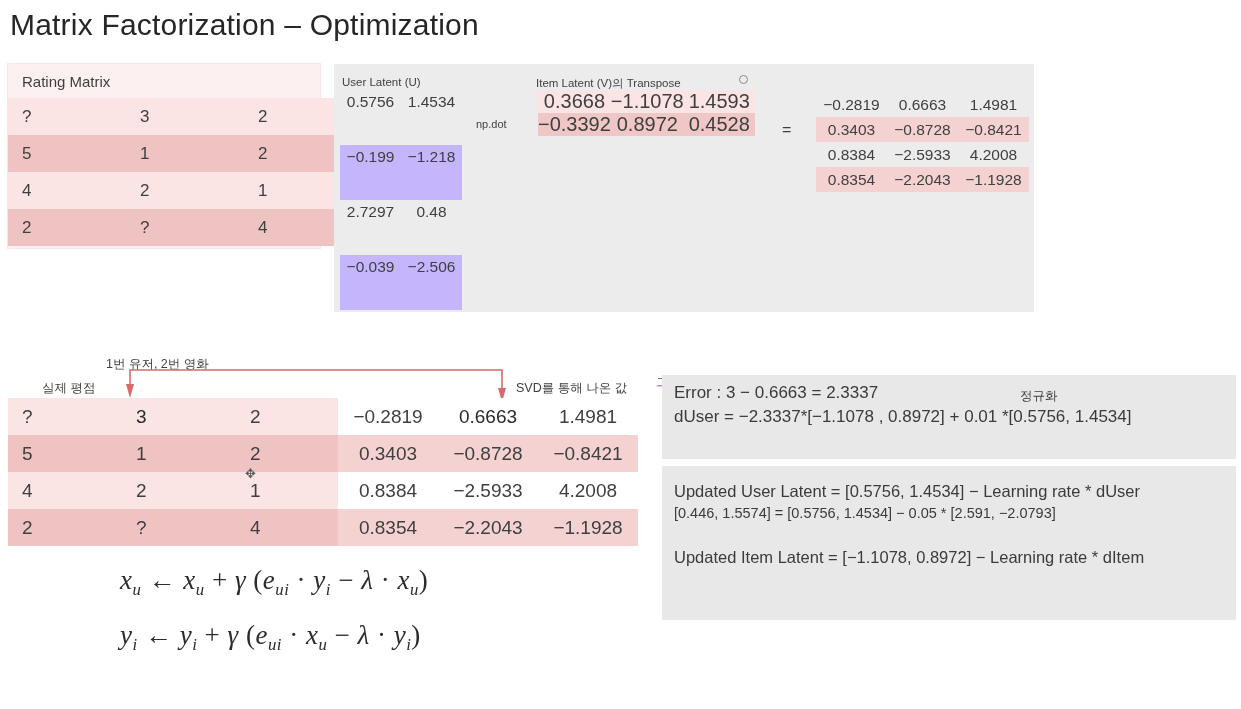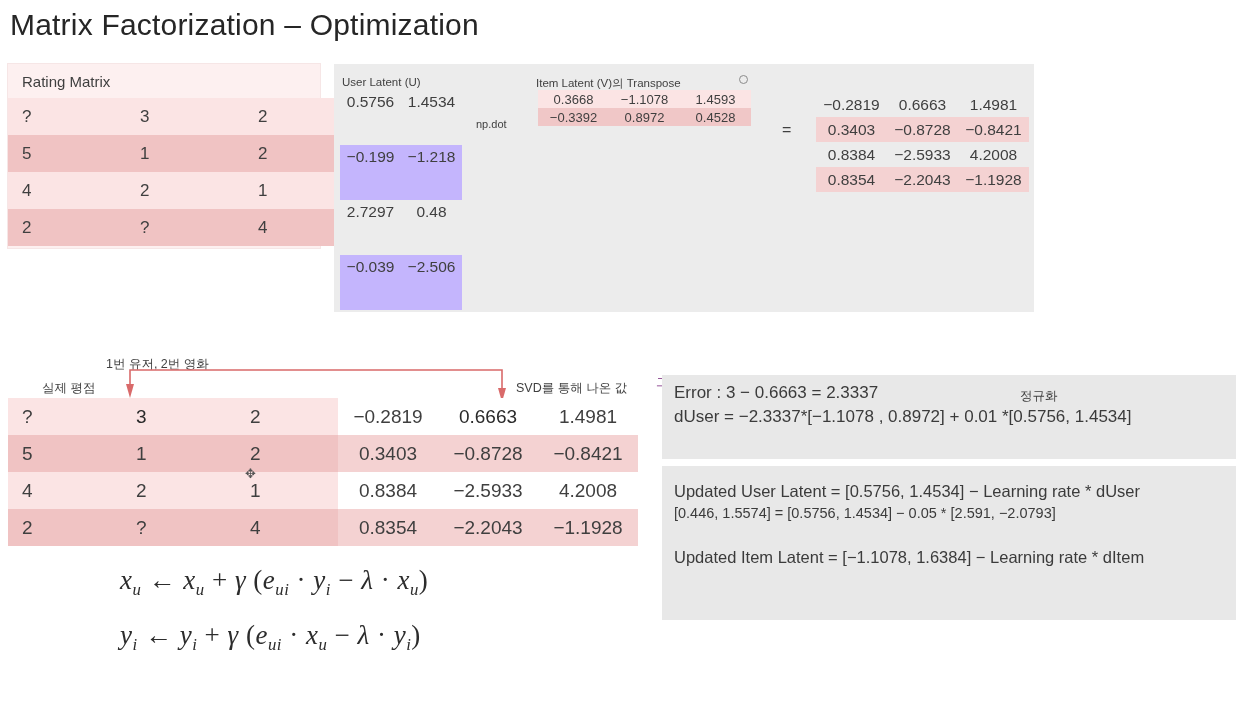--- a/index.html
+++ b/index.html
@@ -118,21 +118,21 @@
     color: #3f3f3f;
   }
 
   #item-latent {
     left: 538px;
     top: 90px;
   }
   #item-latent td {
     width: 71px;
     height: 18px;
-    font-size: 13px;
+    font-size: 20px;
     text-align: center;
   }
   #item-latent tr.r0 td { background: #fbe4e4; }
   #item-latent tr.r1 td { background: #f0c7c7; }
 
   #equals-sign {
     left: 782px;
     top: 121px;
     font-size: 16px;
     color: #3f3f3f;
@@ -444,14 +444,14 @@
 
 <div class="abs" id="error-panel">
   <div class="line" id="error-line-1">Error : 3  −  0.6663 = 2.3337</div>
   <div class="line" id="error-line-2">dUser = −2.3337*[−1.1078 , 0.8972] + 0.01 *[0.5756, 1.4534]</div>
 </div>
 <div class="abs" id="anno-regular">정규화</div>
 
 <div class="abs" id="update-panel">
   <div class="line big" id="upd-line-1">Updated User Latent = [0.5756, 1.4534] − Learning rate * dUser</div>
   <div class="line small2" id="upd-line-2">[0.446, 1.5574] =  [0.5756, 1.4534]  −  0.05 * [2.591, −2.0793]</div>
-  <div class="line big" id="upd-line-3">Updated Item Latent = [−1.1078,  1.6384] − Learning rate * dItem</div>
+  <div class="line big" id="upd-line-3">Updated Item Latent = [−1.1078,  0.8972] − Learning rate * dItem</div>
 </div>
 
 </body></html>

